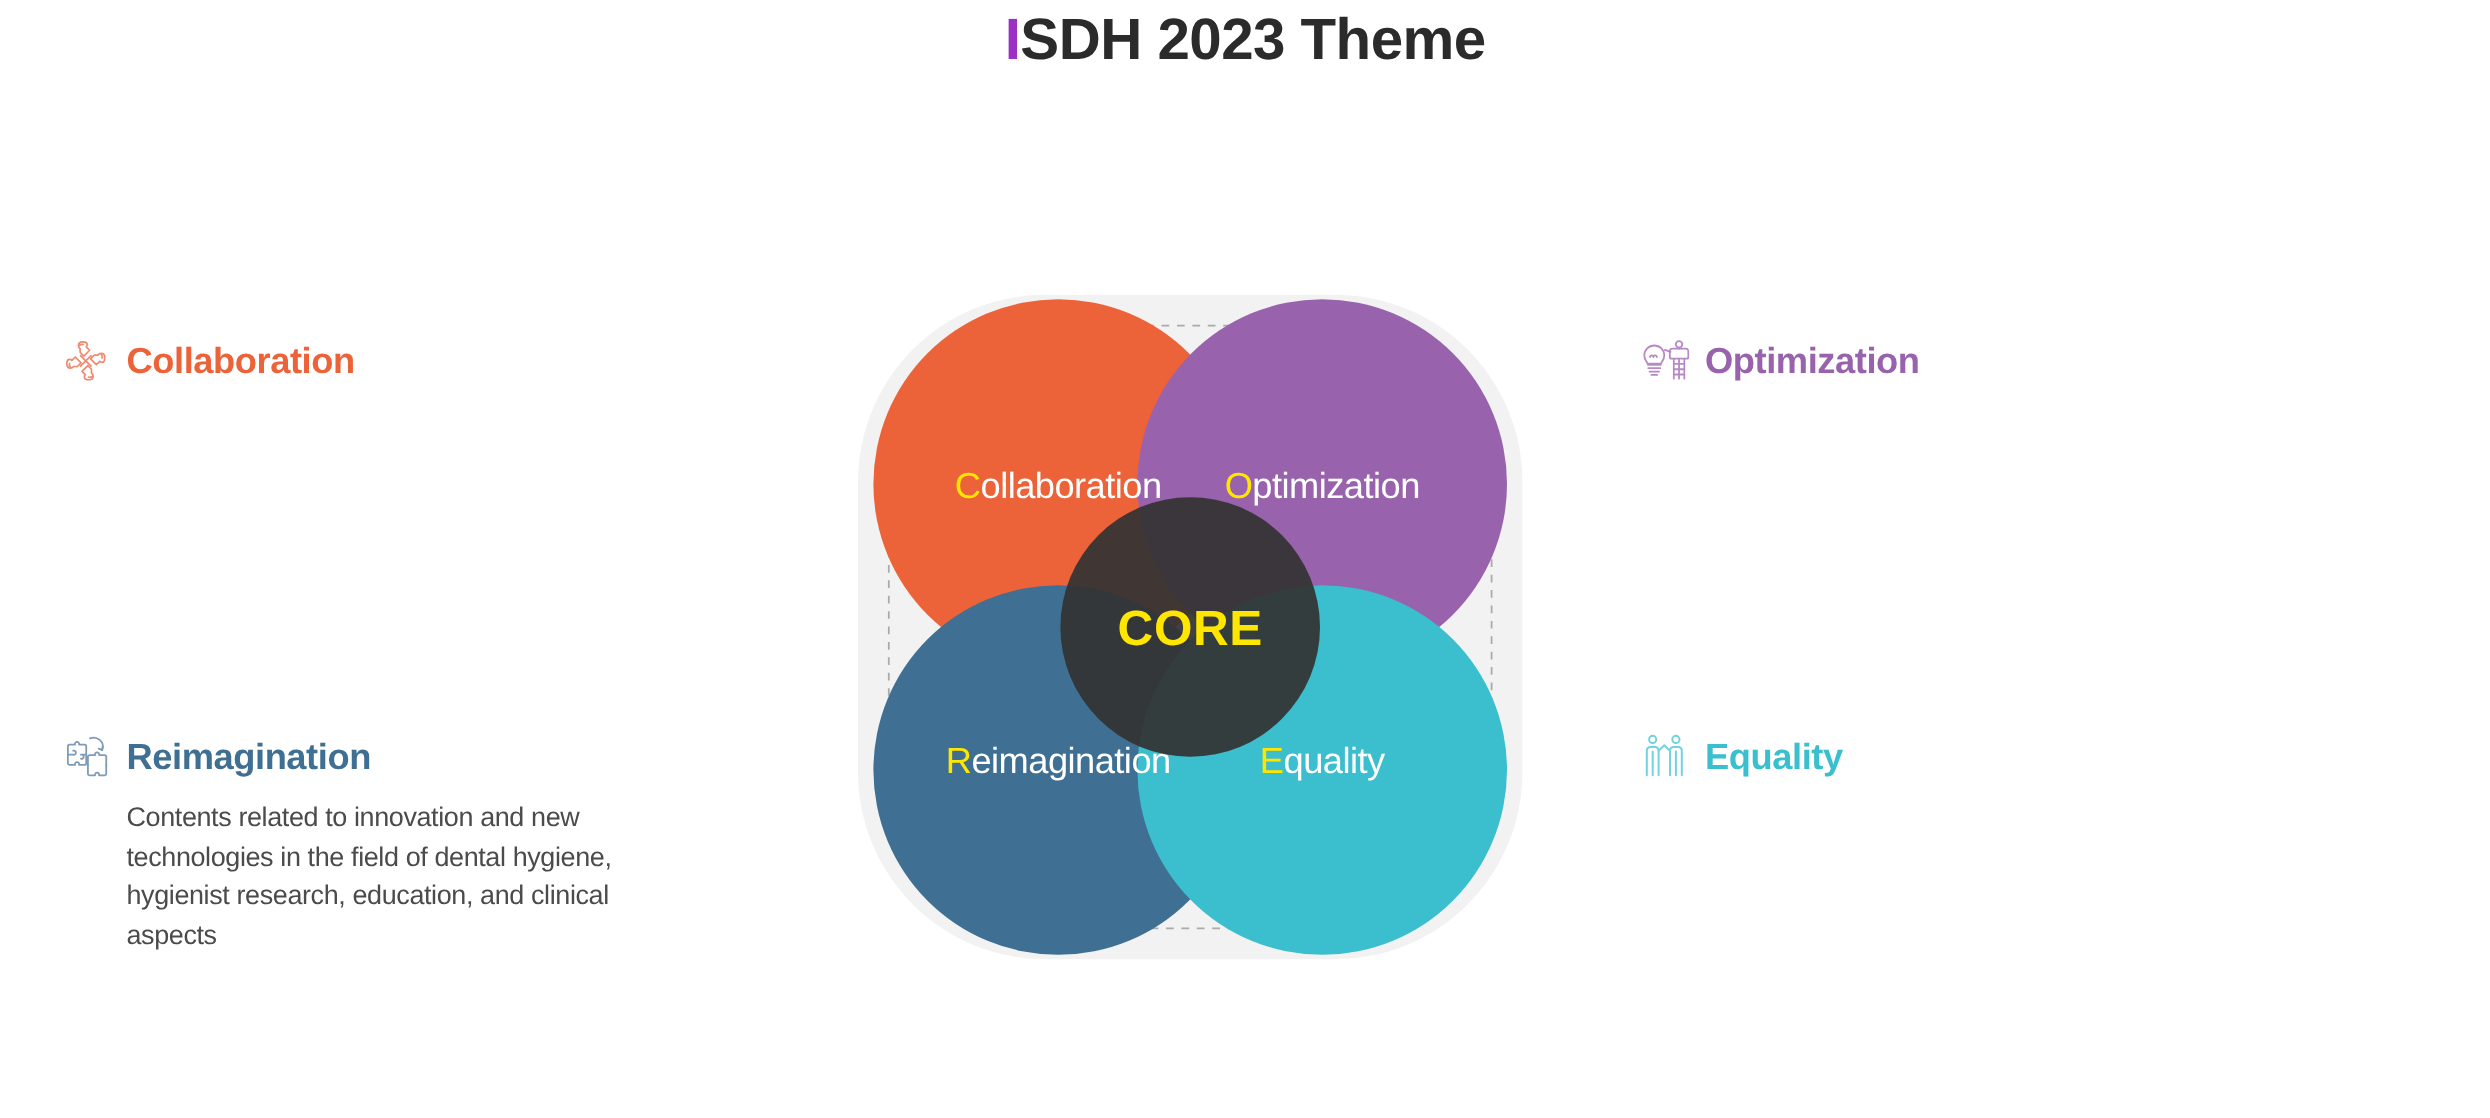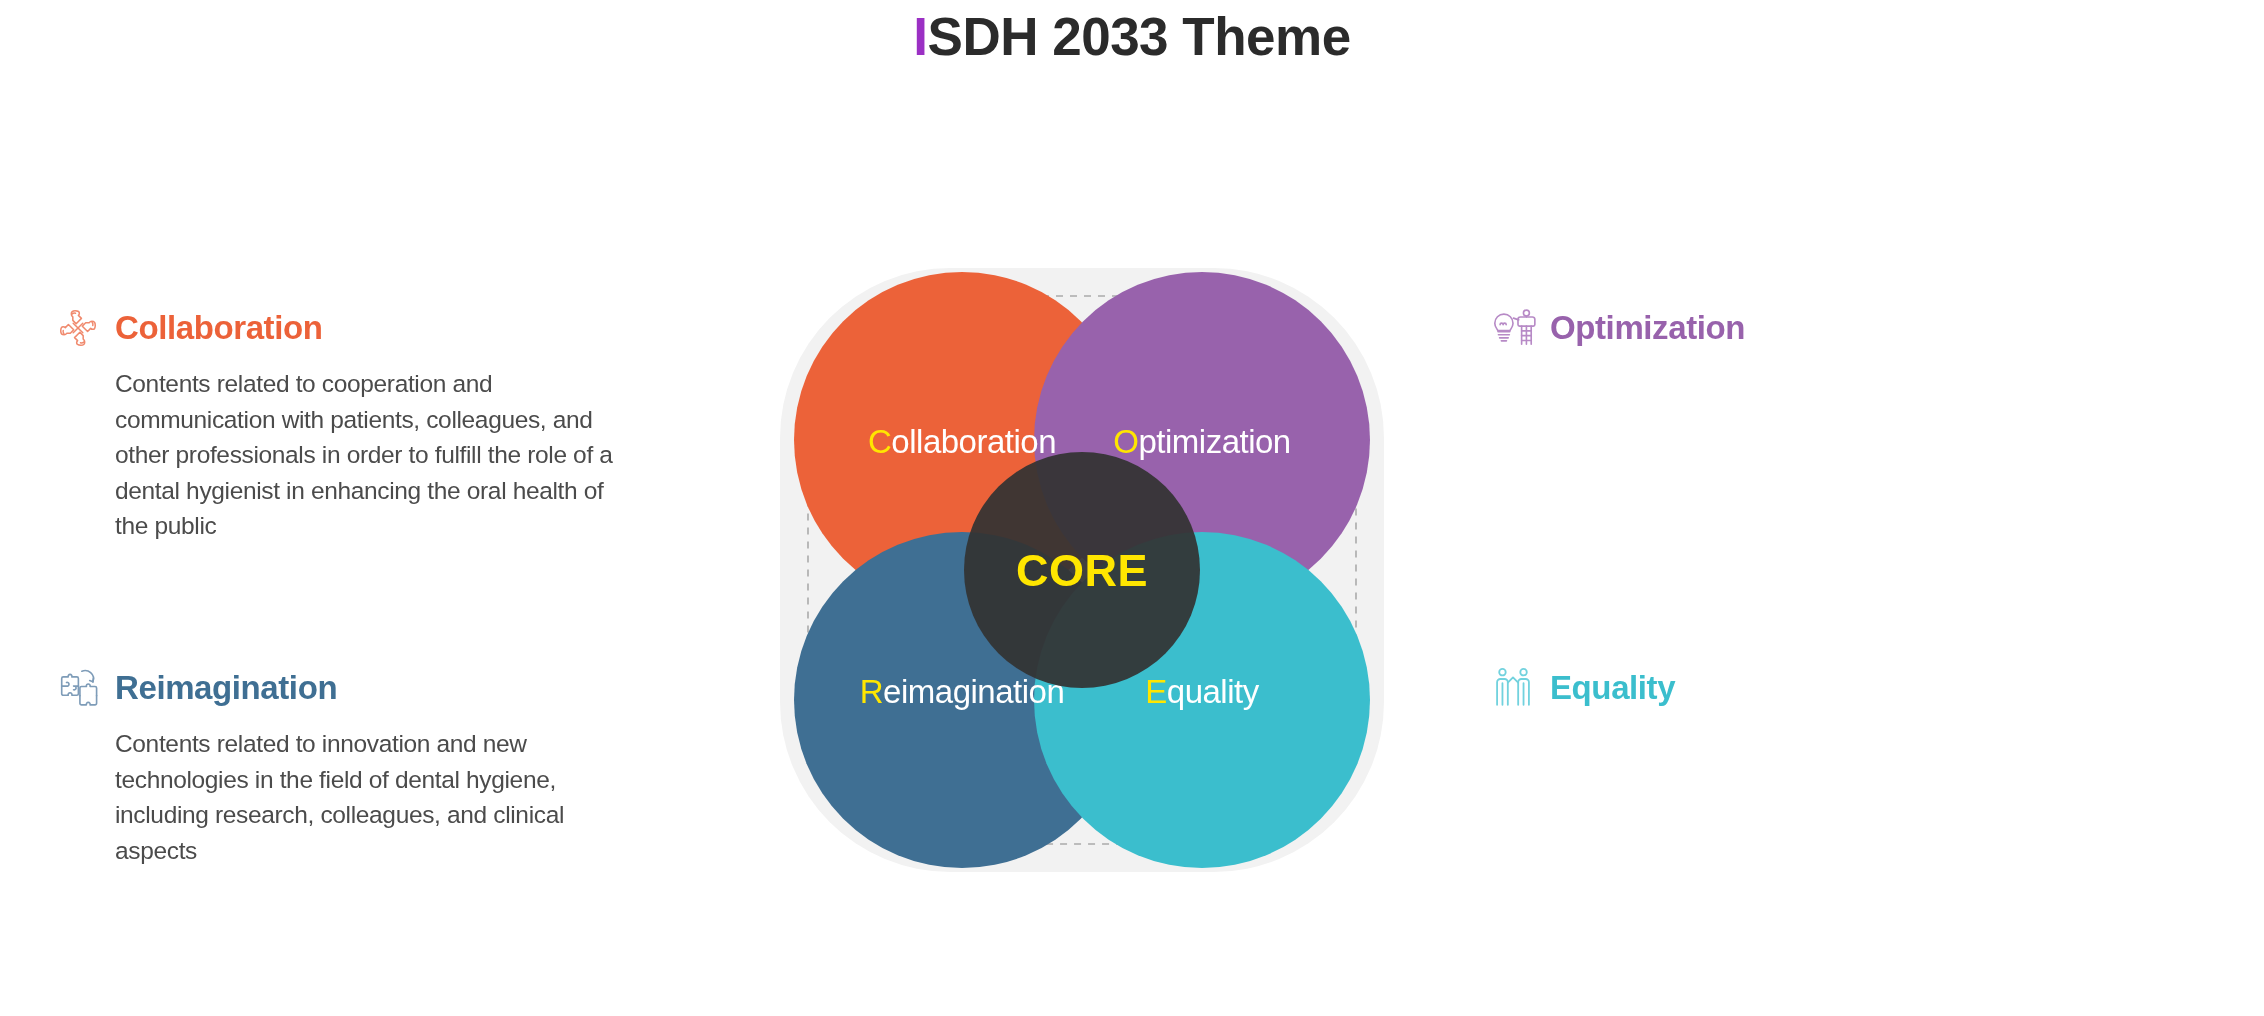--- a/index.html
+++ b/index.html
@@ -92,60 +92,59 @@
     font-size: 45px;
     font-weight: bold;
     fill: #ffe600;
     letter-spacing: 0.5px;
   }
 </style>
 </head>
 <body>
 
 <div id="page-title">
-  <span class="accent">I</span><span>SDH 2033 Theme</span>
+  <span class="accent">I</span><span>SDH 2023 Theme</span>
 </div>
 
 <div class="desc-block left" style="top:300px">
   <div class="desc-head">
     <svg class="desc-icon" viewBox="0 0 48 48">
       <g fill="none" stroke="#f08a6e" stroke-width="1.6" stroke-linecap="round" stroke-linejoin="round">
         <path d="M21 6 c-2.4 0-4 1.6-4 3.5 0 1.2 .6 2.2 1.6 2.9 l0 3.6 3.5 3.5 5.5-5.5 -3.2-3.2 c.6-.6 1-1.4 1-2.3 C25.4 7 23.6 6 21 6z"></path>
         <path d="M18 9.3 c1-.9 2.3-1.1 3.4-.7"></path>
         <path d="M42 21 c0-2.4-1.6-4-3.5-4 -1.2 0-2.2 .6-2.9 1.6 l-3.6 0 -3.5 3.5 5.5 5.5 3.2-3.2 c.6 .6 1.4 1 2.3 1 C41 25.4 42 23.6 42 21z"></path>
         <path d="M38.7 18 c.9 1 1.1 2.3 .7 3.4"></path>
         <path d="M27 42 c2.4 0 4-1.6 4-3.5 0-1.2-.6-2.2-1.6-2.9 l0-3.6 -3.5-3.5 -5.5 5.5 3.2 3.2 c-.6 .6-1 1.4-1 2.3 C22.6 41 24.4 42 27 42z"></path>
         <path d="M30 38.7 c-1 .9-2.3 1.1-3.4 .7"></path>
         <path d="M6 27 c0 2.4 1.6 4 3.5 4 1.2 0 2.2-.6 2.9-1.6 l3.6 0 3.5-3.5 -5.5-5.5 -3.2 3.2 c-.6-.6-1.4-1-2.3-1 C7 22.6 6 24.4 6 27z"></path>
         <path d="M9.3 30 c-.9-1-1.1-2.3-.7-3.4"></path>
         <path d="M19 19 l10 10 M29 19 l-10 10"></path>
       </g>
     </svg>
     <div class="desc-title" style="color:#ec6239">Collaboration</div>
   </div>
-  <div class="desc-body">Contents related to cooperation and communication with patients, colleagues, and other professionals in order to fulfill the role of a dental hygienist in enhancing the oral health of the public</div>
 </div>
 
 <div class="desc-block left" style="top:660px">
   <div class="desc-head">
     <svg class="desc-icon" viewBox="0 0 48 48">
       <g fill="none" stroke="#7e9cb8" stroke-width="1.7" stroke-linecap="round" stroke-linejoin="round">
         <path d="M7 22 l0-8 a1.6 1.6 0 0 1 1.6-1.6 l5.2 0 a2 2 0 1 1 3.8 0 l5.2 0 A1.6 1.6 0 0 1 24.4 14 l0 8"></path>
         <path d="M24.4 22 l0 8 a1.6 1.6 0 0 1-1.6 1.6 l-5.2 0 a2 2 0 1 0-3.8 0 l-5.2 0 A1.6 1.6 0 0 1 7 30 l0-8"></path>
         <path d="M7 22 l5 0 a2 2 0 1 0 0-3.8"></path>
         <path d="M24.4 22 l-5 0 a2 2 0 1 1 0 3.8"></path>
         <path d="M26 32 l0 8 a1.6 1.6 0 0 0 1.6 1.6 l5.2 0 a2 2 0 1 1 3.8 0 l5.2 0 A1.6 1.6 0 0 0 43.4 40 l0-8"></path>
         <path d="M43.4 32 l0-8 a1.6 1.6 0 0 0-1.6-1.6 l-5.2 0 a2 2 0 1 0-3.8 0 l-5.2 0 A1.6 1.6 0 0 0 26 24 l0 8"></path>
         <path d="M28 6.5 c3-1.2 6.6-.8 9.2 1.5 2.8 2.5 3.6 6.4 2.3 9.6"></path>
         <path d="M39.5 17.6 l.6-3.6 M39.5 17.6 l-3.3-1.4"></path>
       </g>
     </svg>
     <div class="desc-title" style="color:#3f6f93">Reimagination</div>
   </div>
-  <div class="desc-body">Contents related to innovation and new technologies in the field of dental hygiene, including research, colleagues, and clinical aspects</div>
+  <div class="desc-body">Contents related to innovation and new technologies in the field of dental hygiene, hygienist research, education, and clinical aspects</div>
 </div>
 
 <div class="desc-block right" style="top:300px">
   <div class="desc-head">
     <svg class="desc-icon" viewBox="0 0 48 48">
       <g fill="none" stroke="#b78ac6" stroke-width="1.7" stroke-linecap="round" stroke-linejoin="round">
         <path d="M5 19 a9.5 9.5 0 0 1 19 0 c0 4-2.4 5.8-3.2 7.8 l-12.6 0 C7.4 24.8 5 23 5 19z"></path>
         <path d="M8.4 27.8 l12.2 0 M8.8 31 l11.4 0 M10 34.3 l9 0 M11.8 37.4 l5.4 0"></path>
         <path d="M10.5 20.5 a1.6 1.6 0 1 1 3.2 0 M13.7 20.5 a1.6 1.6 0 1 1 3.2 0"></path>
         <circle cx="38" cy="8.4" r="3.1"></circle>

